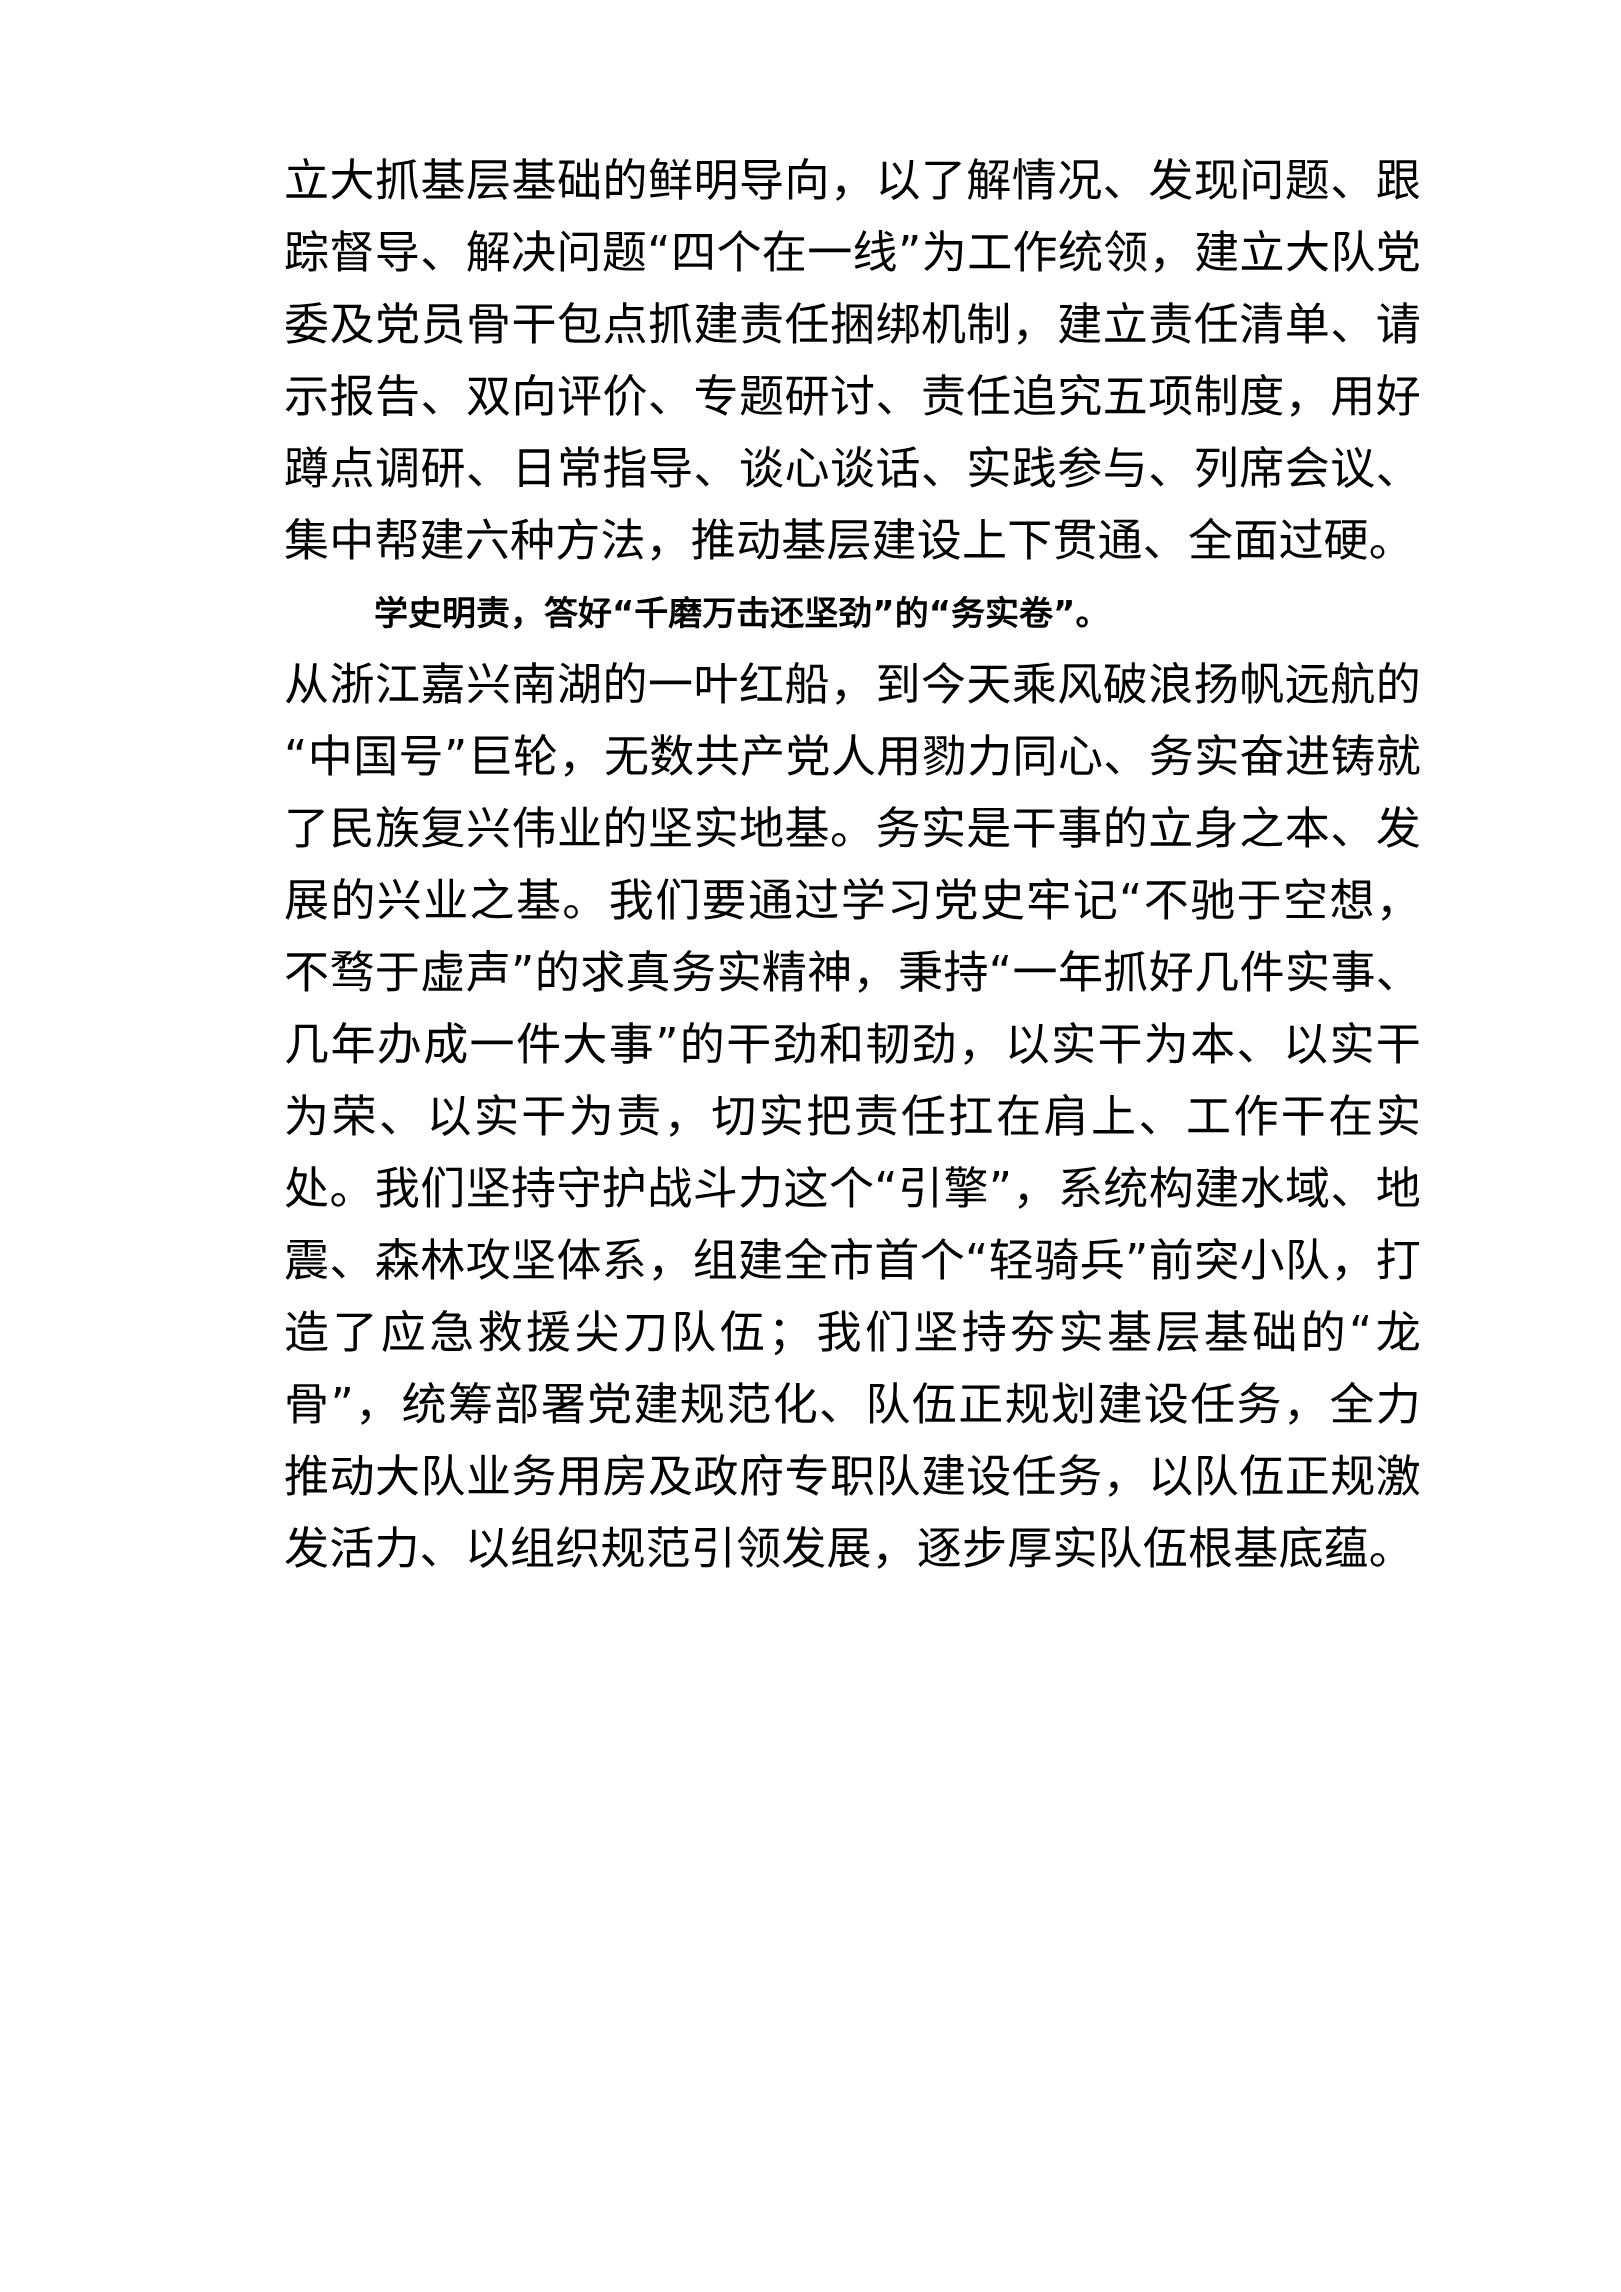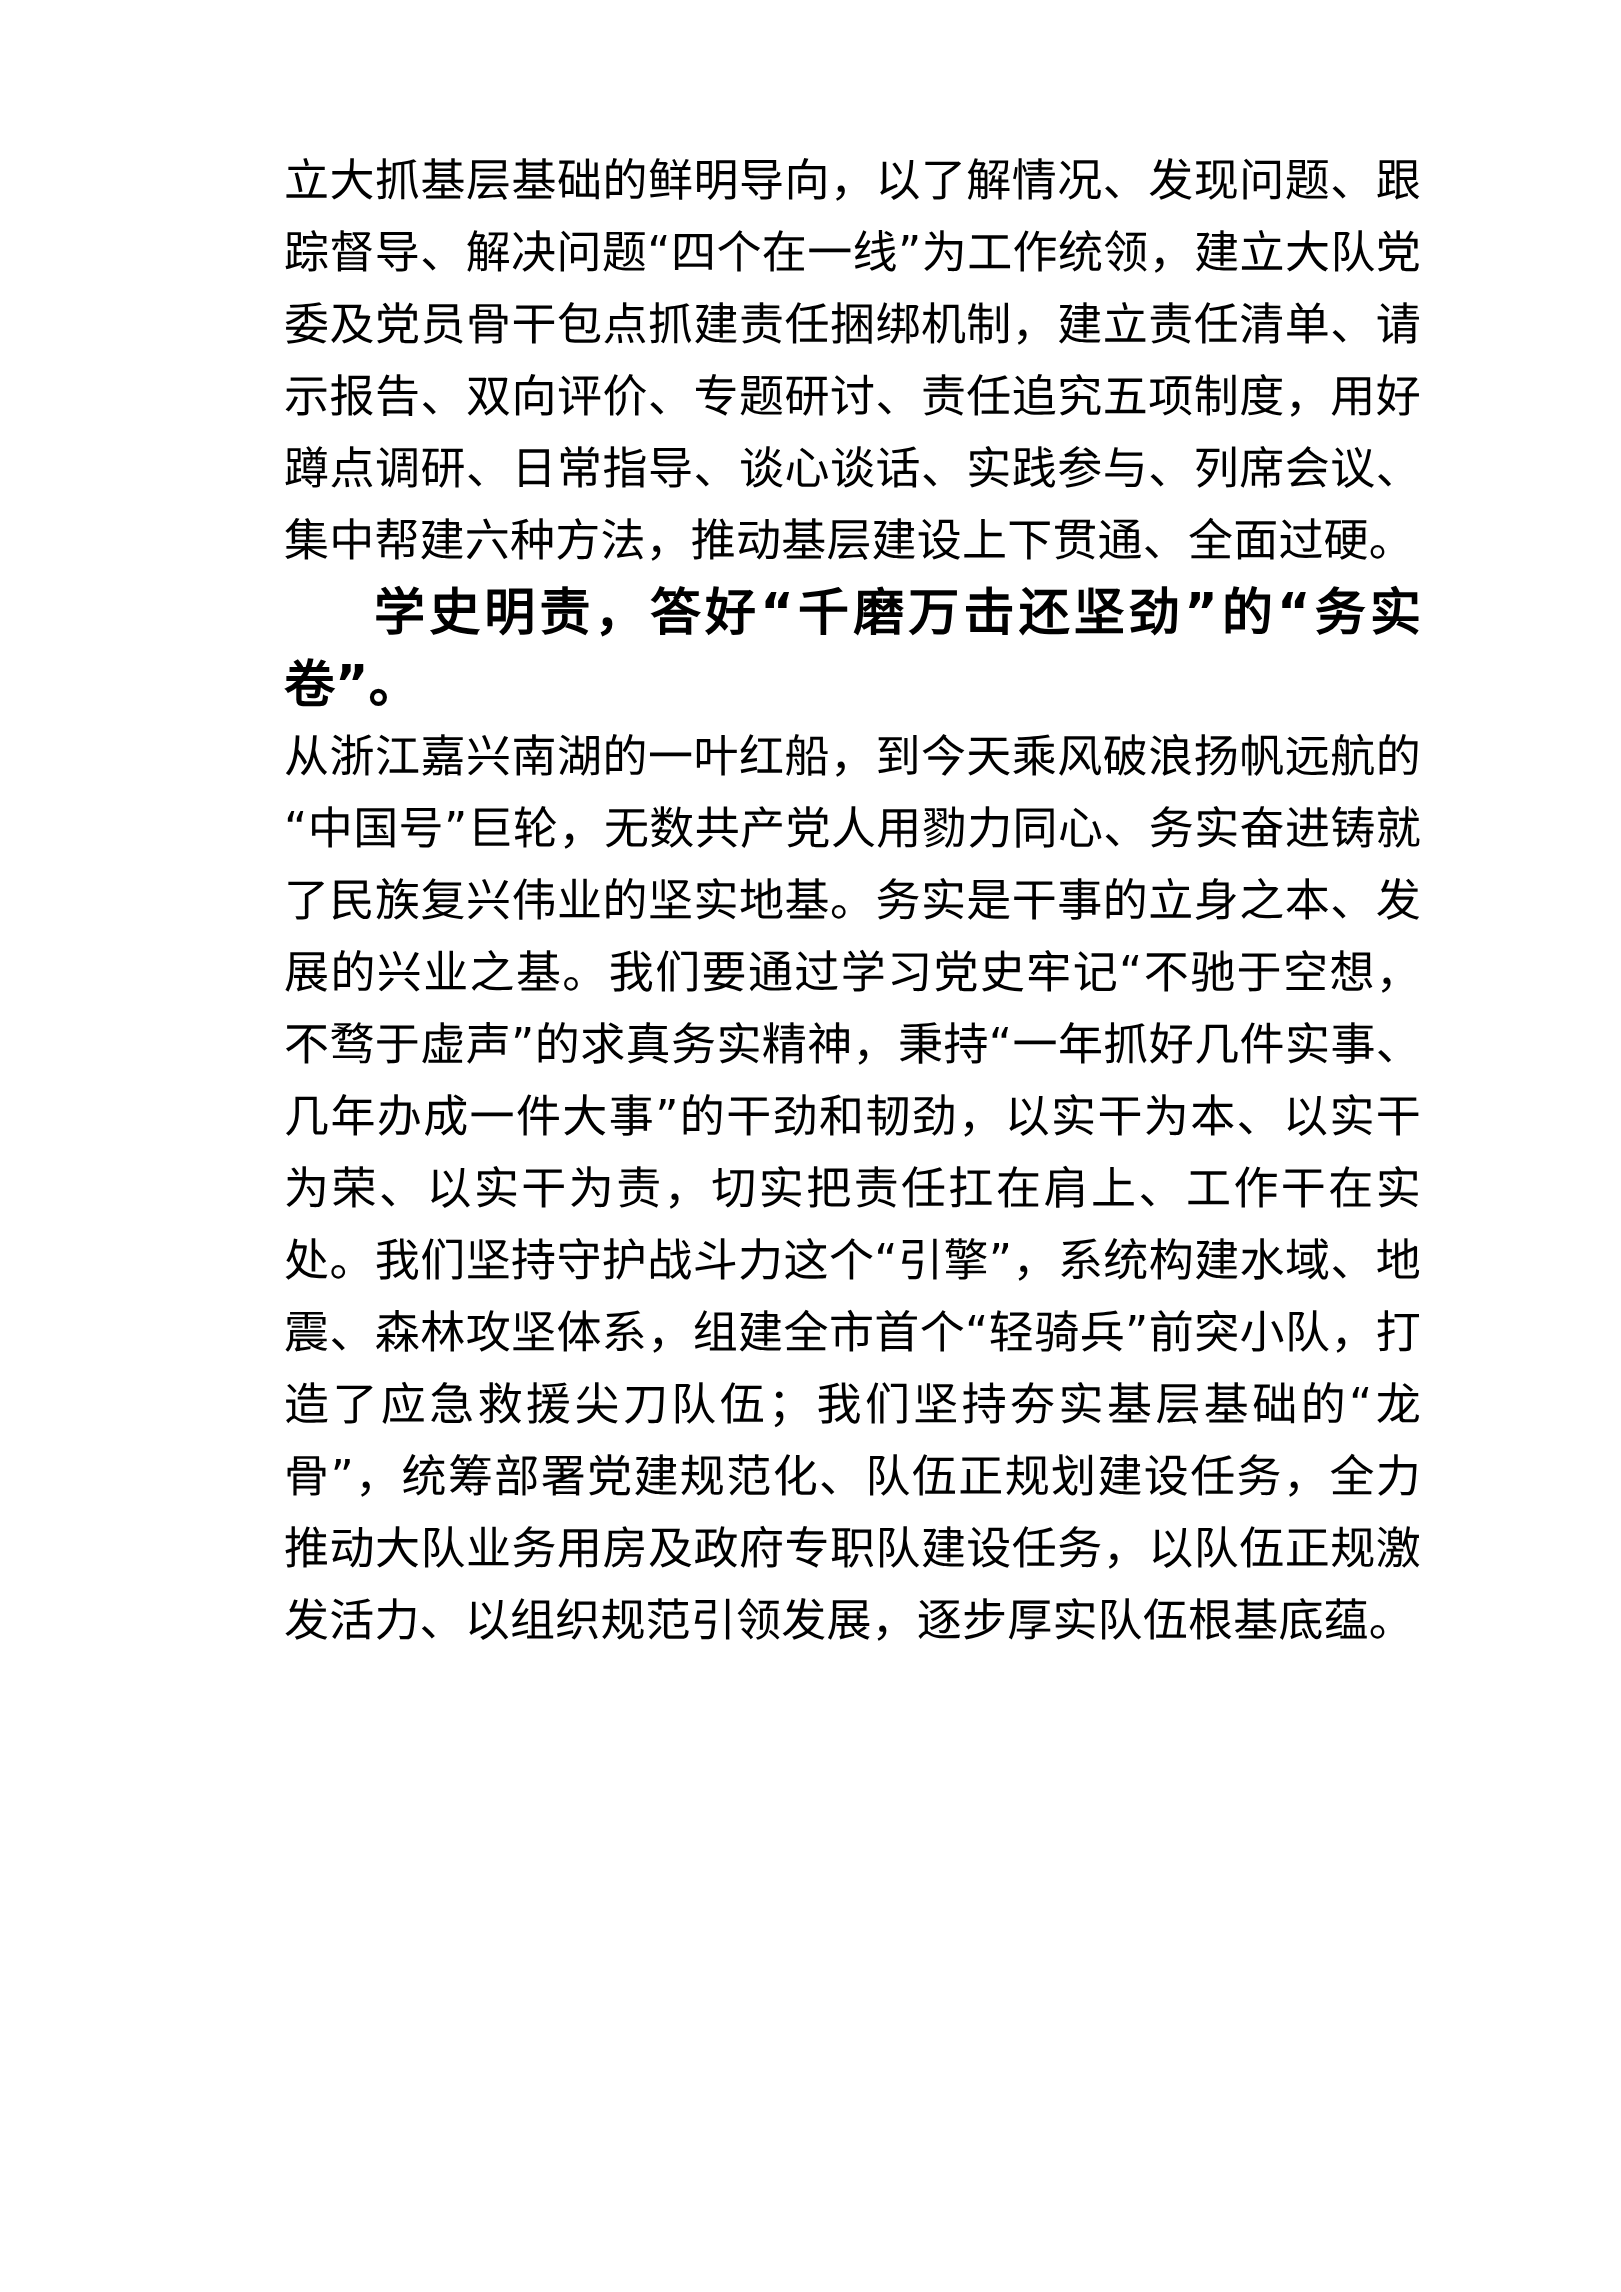--- a/index.html
+++ b/index.html
@@ -44,21 +44,21 @@
     text-indent: 0;
   }
 
   .para.indented {
     text-indent: 0;
   }
 
   
   .heading {
     font-family: "DejaVu Sans", "Liberation Sans", sans-serif;
-    font-size: 51px;
+    font-size: 34px;
     line-height: 72px;
     font-weight: 700;
     color: #000000;
     text-indent: 90px;
     text-align: justify;
     text-justify: inter-character;
     margin: 0;
     word-break: break-all;
   }
 </style>

